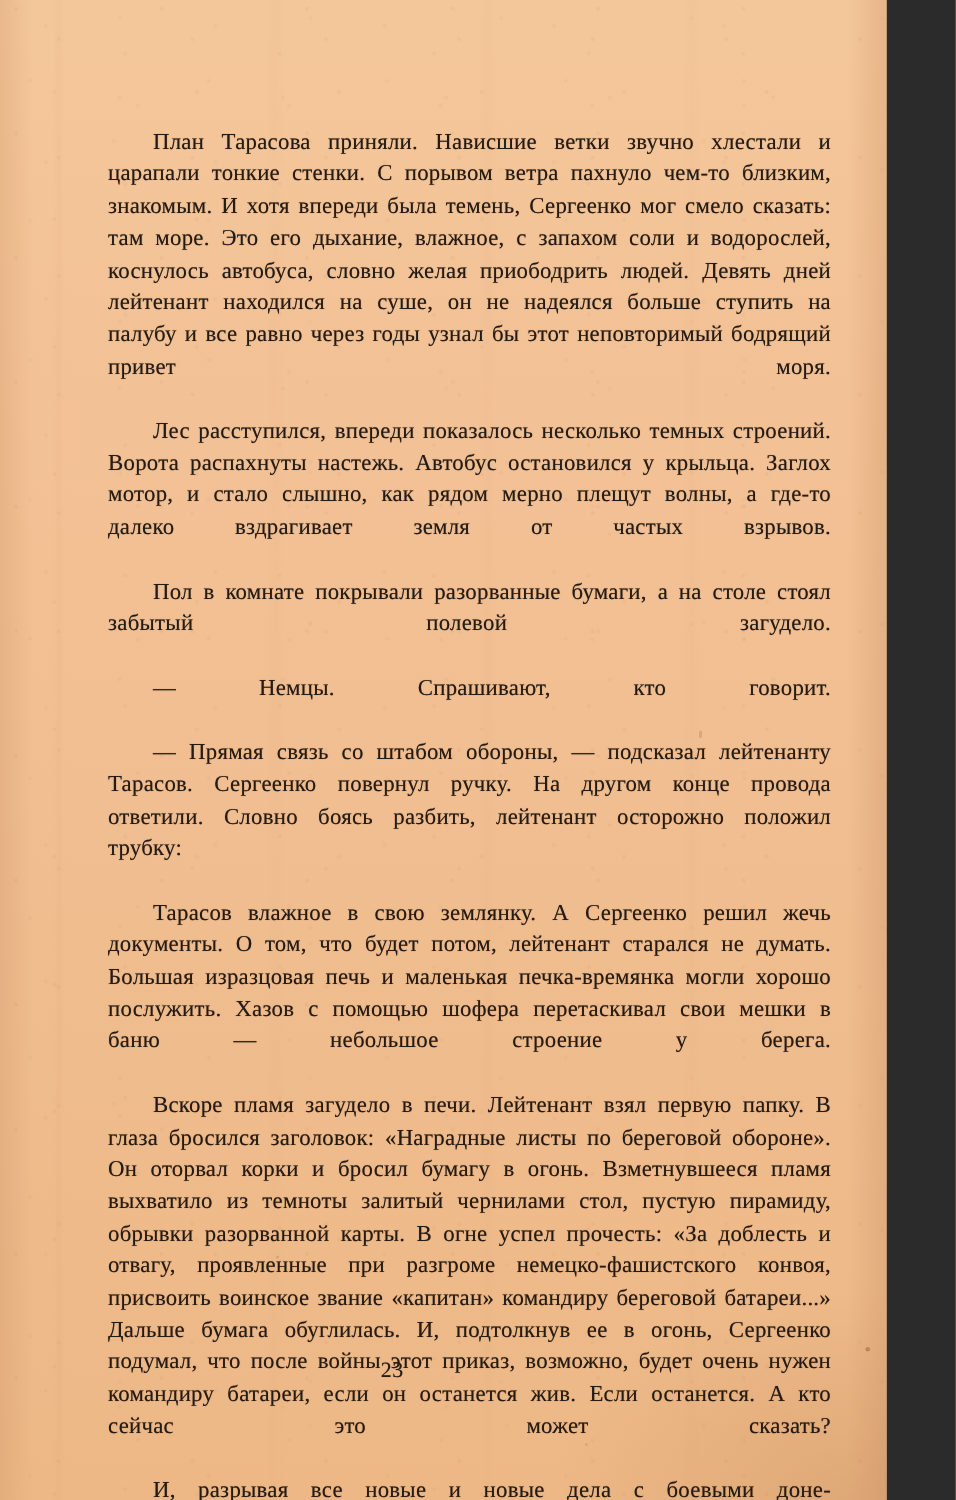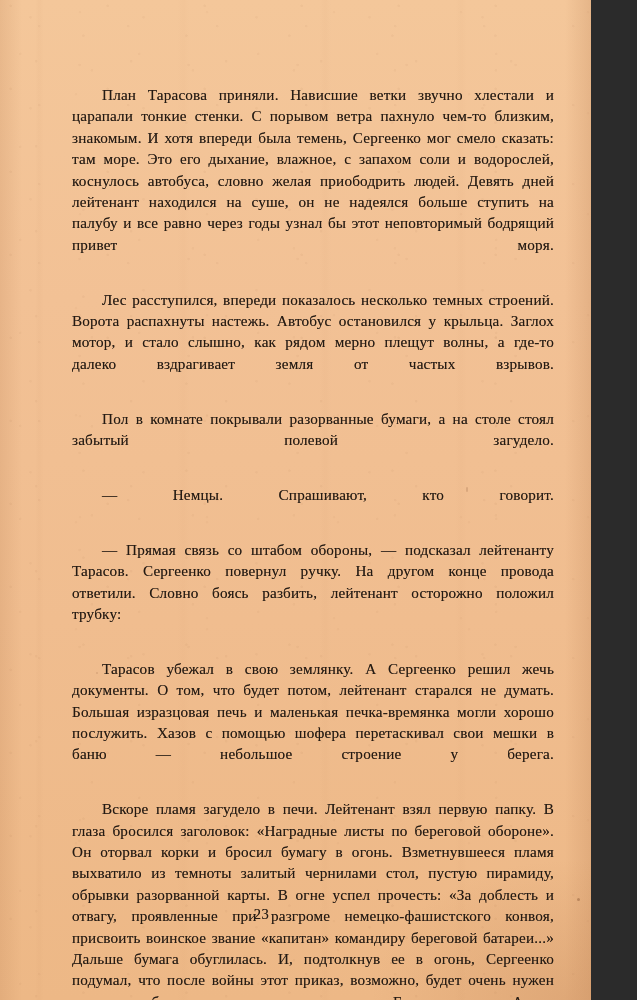--- a/index.html
+++ b/index.html
@@ -90,21 +90,21 @@
     color: #241b14;
     font-size: 15.2px;
     line-height: 21.4px;
     letter-spacing: 0.18px;
     word-spacing: 0.6px;
     
     text-shadow: 0 0 0.55px rgba(40,26,16,0.55);
   }
 
   .para + .para {
-    margin-top: 12px;
+    margin-top: 0px;
     font-family: Liberation Serif, serif;
   }
 
   .para.dialog {
     text-indent: 30px;
   }
 
   
   .para::after {
     content: "";
@@ -147,20 +147,20 @@
   <div class="speck" style="left:184px; top:837px; width:2px; height:2px; opacity:.5;"></div>
   <div class="speck" style="left:96px; top:672px; width:2px; height:2px; opacity:.45;"></div>
   <div class="speck" style="left:390px; top:962px; width:2px; height:2px; opacity:.4;"></div>
 
   <div class="text-column">
     <p class="para">План Тарасова приняли. Нависшие ветки звучно хлестали и царапали тонкие стенки. С порывом ветра пахнуло чем-то близким, знакомым. И хотя впереди была темень, Сергеенко мог смело сказать: там море. Это его дыхание, влажное, с запахом соли и водорослей, коснулось автобуса, словно желая приободрить людей. Девять дней лейтенант находился на суше, он не надеялся больше ступить на палубу и все равно через годы узнал бы этот неповторимый бодрящий привет моря.</p>
     <p class="para">Лес расступился, впереди показалось несколько темных строений. Ворота распахнуты настежь. Автобус остановился у крыльца. Заглох мотор, и стало слышно, как рядом мерно плещут волны, а где-то далеко вздрагивает земля от частых взрывов.</p>
     <p class="para">Пол в комнате покрывали разорванные бумаги, а на столе стоял забытый полевой загудело.</p>
     <p class="para dialog">— Немцы. Спрашивают, кто говорит.</p>
     <p class="para dialog">— Прямая связь со штабом обороны, — подсказал лейтенанту Тарасов. Сергеенко повернул ручку. На другом конце провода ответили. Словно боясь разбить, лейтенант осторожно положил трубку:</p>
-    <p class="para">Тарасов убежал в свою землянку. А Сергеенко решил жечь документы. О том, что будет потом, лейтенант старался не думать. Большая изразцовая печь и маленькая печка-времянка могли хорошо послужить. Хазов с помощью шофера перетаскивал свои мешки в баню — небольшое строение у берега.</p>
+    <p class="para">Тарасов влажное в свою землянку. А Сергеенко решил жечь документы. О том, что будет потом, лейтенант старался не думать. Большая изразцовая печь и маленькая печка-времянка могли хорошо послужить. Хазов с помощью шофера перетаскивал свои мешки в баню — небольшое строение у берега.</p>
     <p class="para">Вскоре пламя загудело в печи. Лейтенант взял первую папку. В глаза бросился заголовок: «Наградные листы по береговой обороне». Он оторвал корки и бросил бумагу в огонь. Взметнувшееся пламя выхватило из темноты залитый чернилами стол, пустую пирамиду, обрывки разорванной карты. В огне успел прочесть: «За доблесть и отвагу, проявленные при разгроме немецко-фашистского конвоя, присвоить воинское звание «капитан» командиру береговой батареи...» Дальше бумага обуглилась. И, подтолкнув ее в огонь, Сергеенко подумал, что после войны этот приказ, возможно, будет очень нужен командиру батареи, если он останется жив. Если останется. А кто сейчас это может сказать?</p>
     <p class="para">И, разрывая все новые и новые дела с боевыми доне-</p>
   </div>
 
   <div class="page-number">23</div>
 
 </div>
 
 </body></html>

